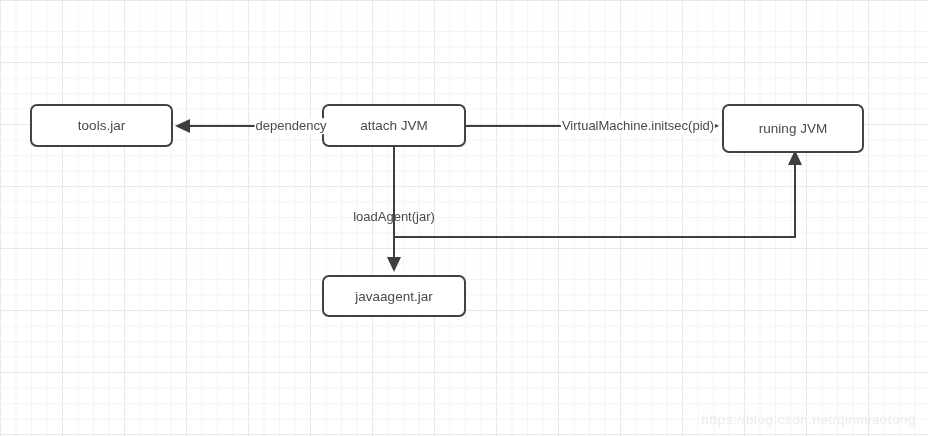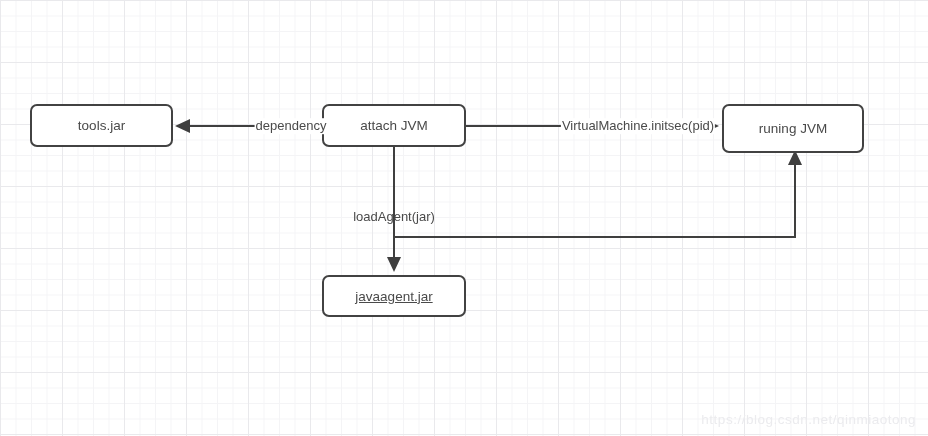--- a/index.html
+++ b/index.html
@@ -108,21 +108,21 @@
   </div>
 
   <div class="node" style="left:322px; top:104px; width:144px; height:43px;">
     <span>attach JVM</span>
   </div>
 
   <div class="node" style="left:722px; top:104px; width:142px; height:49px;">
     <span>runing JVM</span>
   </div>
 
-  <div class="node" style="left:322px; top:275px; width:144px; height:42px;text-decoration:underline;">
+  <div class="node" style="left:322px; top:275px; width:144px; height:42px;">
     <span>javaagent.jar</span>
   </div>
 
   <div class="edge-label bg" style="left:247px; top:126px;">dependency</div>
 
   <div class="edge-label bg" style="left:594px; top:126px;">VirtualMachine.initsec(pid)</div>
 
   <div class="edge-label" style="left:394px; top:211px;margin-top:6px;">loadAgent(jar)</div>
 
 

